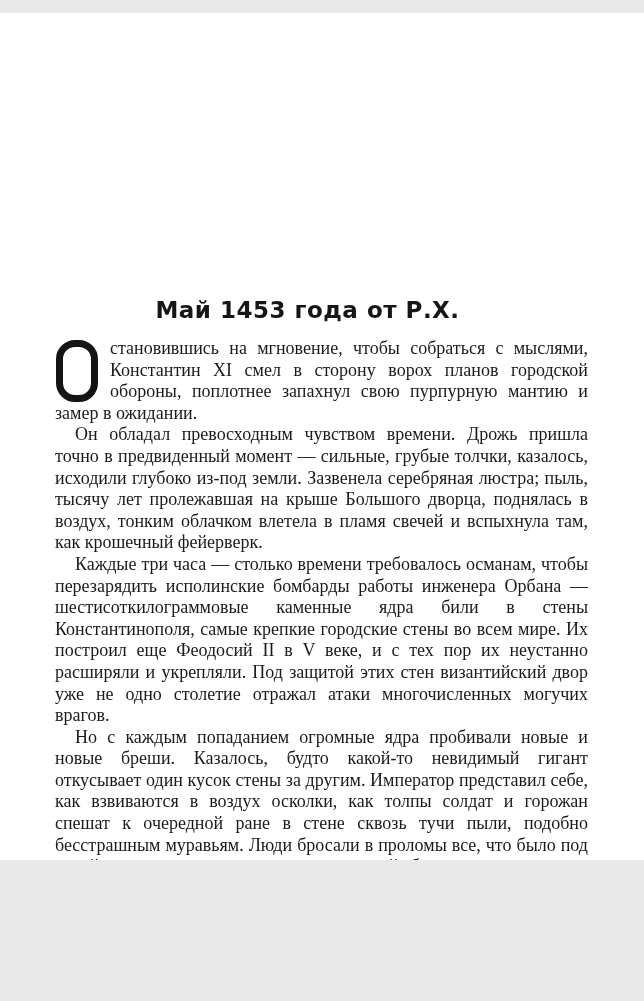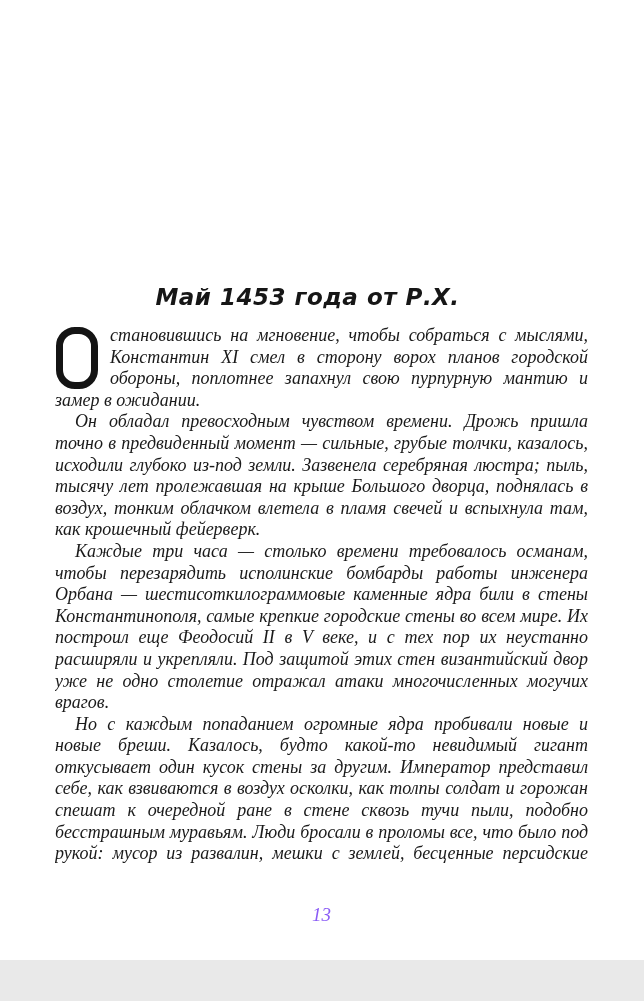--- a/index.html
+++ b/index.html
@@ -1,26 +1,25 @@
 <!DOCTYPE html>
 <html lang="ru"><head>
 <meta charset="utf-8">
 <style>
   html, body { margin: 0; padding: 0; background: #e9e9e9; }
   .page {
     position: relative;
     width: 644px;
-    height: 960px;
-    margin: 0 auto;
+    height: 847px;
+    margin: 13px auto;
     background: #ffffff;
     color: #1a1a1a;
     font-family: "Liberation Serif", serif;
     overflow: hidden;
     box-sizing: border-box;
-    font-style: italic;
   }
   .heading-block {
     padding-top: 282px;
     width: 533px;
     margin-left: 55px;
     transform: translateX(-14px);
     text-align: center;
     font-family: "DejaVu Sans", sans-serif;
     font-weight: bold;
     color: #161616;

